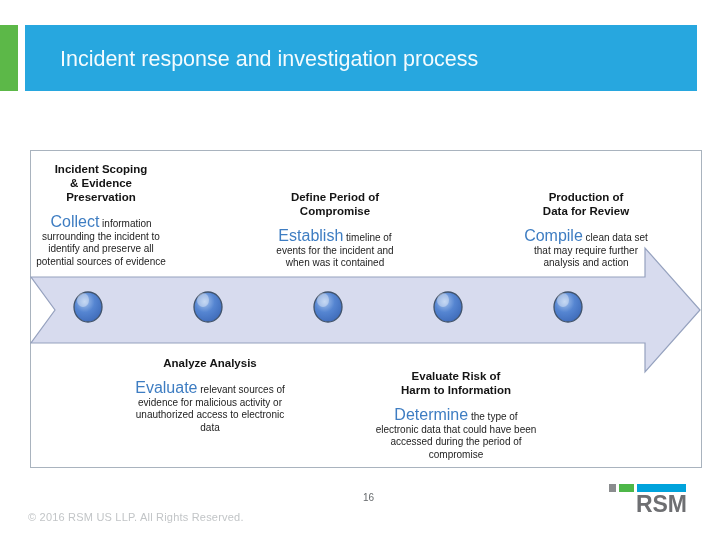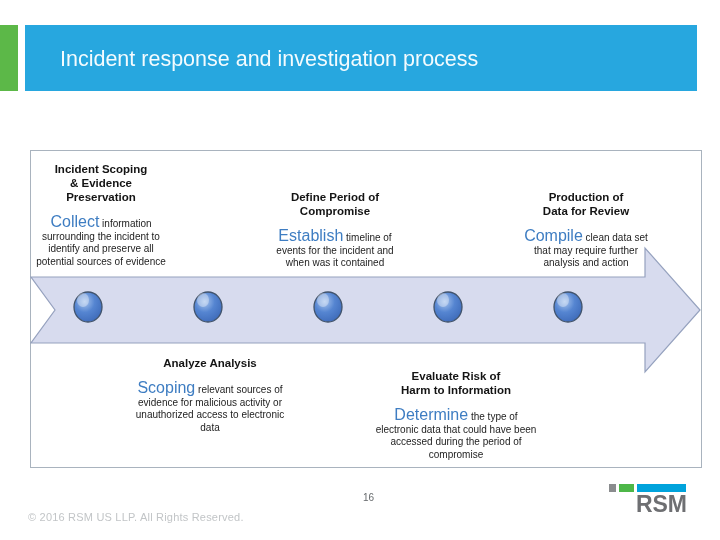--- a/index.html
+++ b/index.html
@@ -113,21 +113,21 @@
   </div>
 
   <div class="step" id="step-production-data">
     <div class="step-title">Production of
 Data for Review</div>
     <p class="step-body"><span class="keyword">Compile</span> <span>clean data set that may require further analysis and action</span></p>
   </div>
 
   <div class="step" id="step-forensic">
     <div class="step-title">Analyze Analysis</div>
-    <p class="step-body"><span class="keyword">Scoping</span> <span>relevant sources of evidence for malicious activity or unauthorized access to electronic data</span></p>
+    <p class="step-body"><span class="keyword">Evaluate</span> <span>relevant sources of evidence for malicious activity or unauthorized access to electronic data</span></p>
   </div>
 
   <div class="step" id="step-evaluate-risk">
     <div class="step-title">Evaluate Risk of
 Harm to Information</div>
     <p class="step-body"><span class="keyword">Determine</span> <span>the type of electronic data that could have been accessed during the period of compromise</span></p>
   </div>
 
   <div class="page-number">16</div>
   <div class="copyright">© 2016 RSM US LLP. All Rights Reserved.</div>

